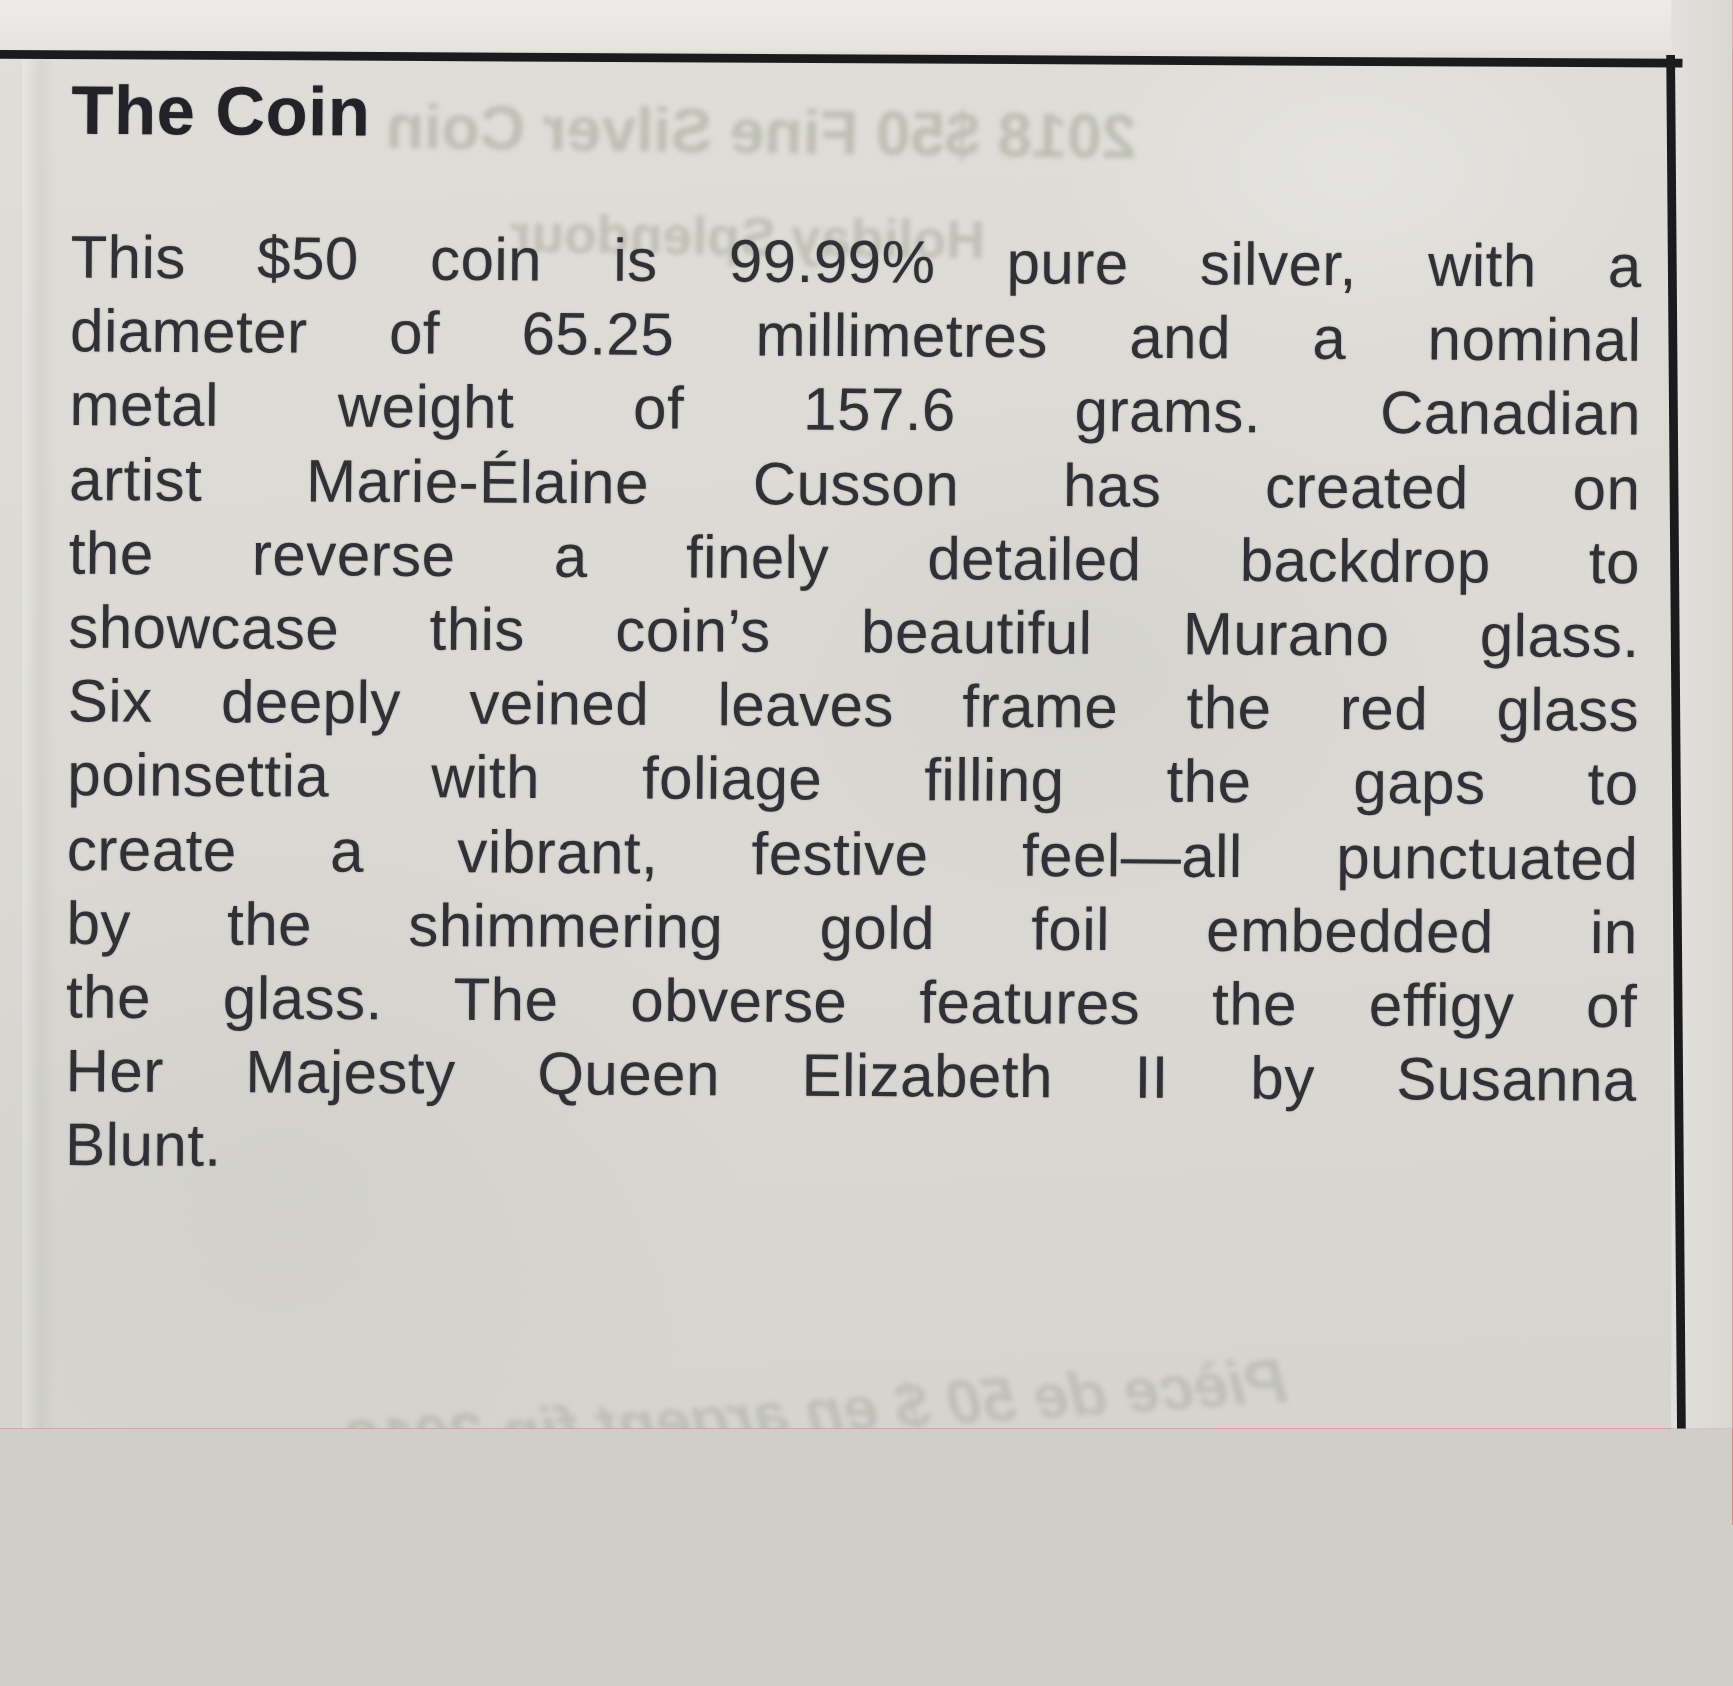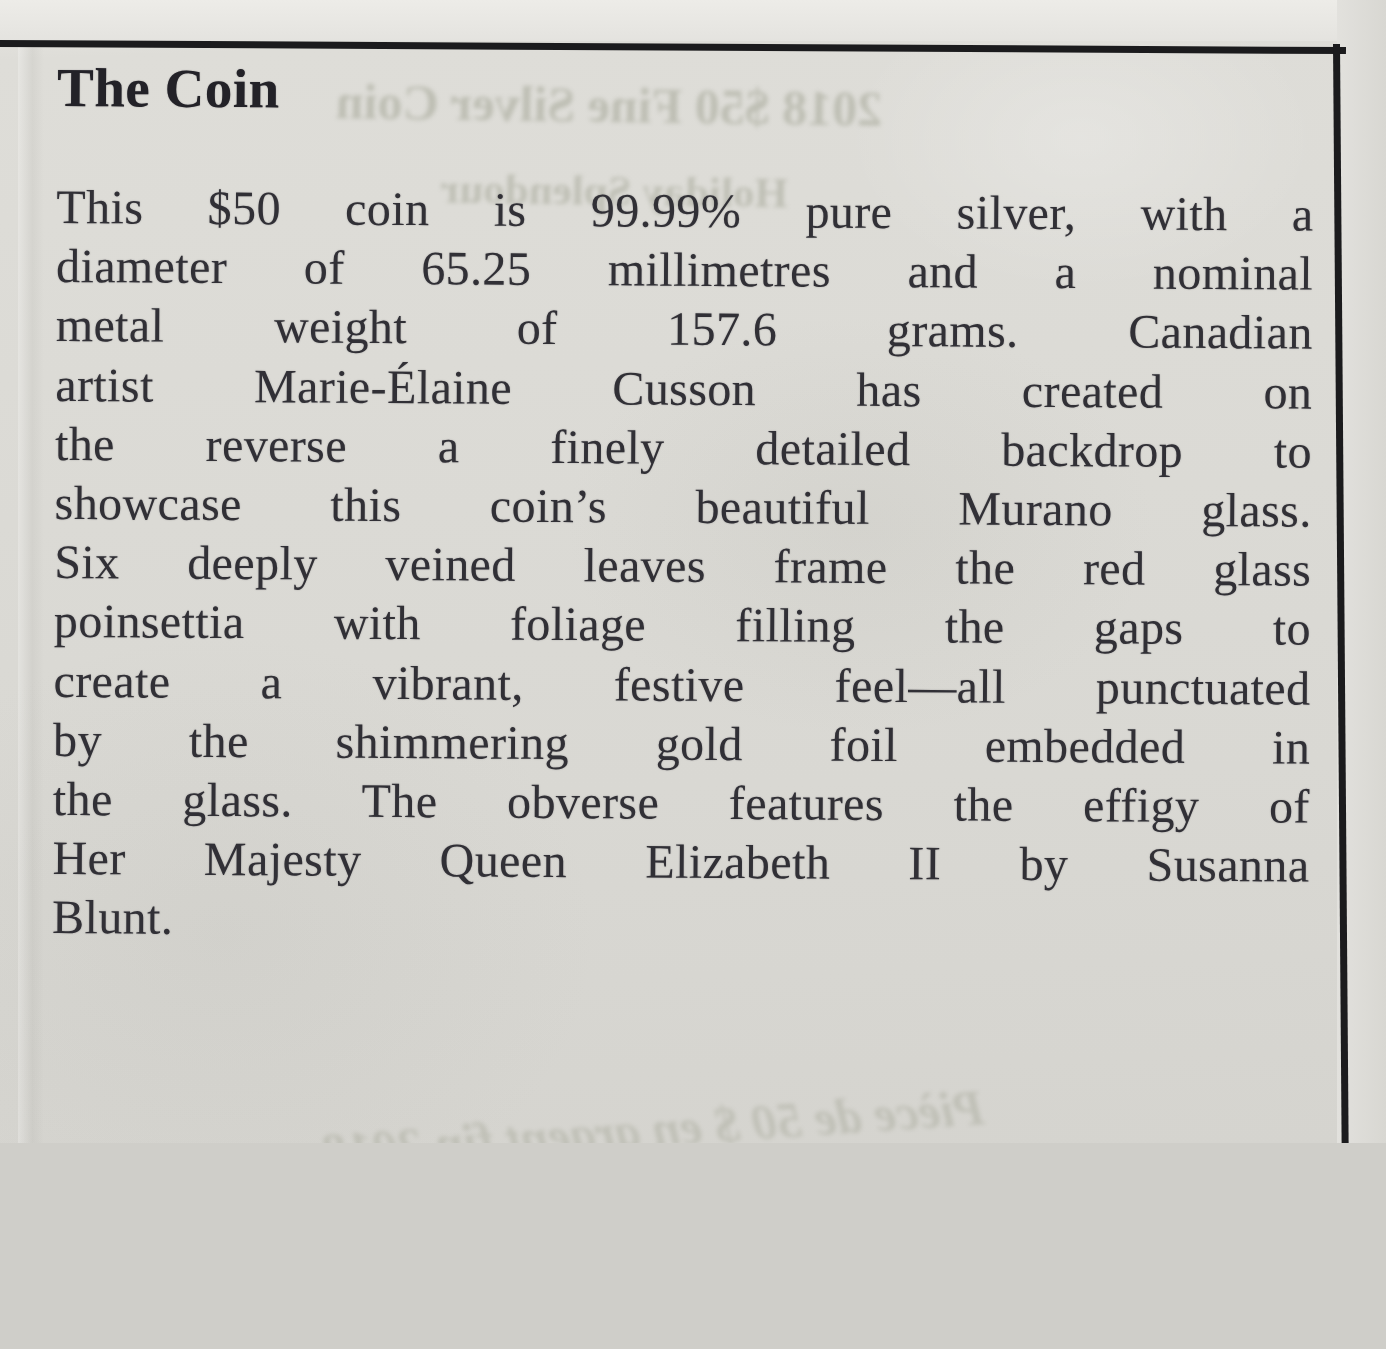--- a/index.html
+++ b/index.html
@@ -1,20 +1,20 @@
 <!DOCTYPE html>
 <html><head>
 <meta charset="utf-8">
 <style>
   html,body{margin:0;padding:0;background:#cfcec9;}
   .stage{
     position:relative;
     width:1386px;height:1143px;
     overflow:hidden;
-    font-family:Liberation Serif, serif;
+    font-family:Liberation Sans, sans-serif;
     background:#ef4444;
   }
   
   .paper{
     position:absolute;inset:0;
     background:
       radial-gradient(ellipse 420px 300px at 62% 46%, rgba(178,178,170,0.16), transparent 70%),
       radial-gradient(ellipse 520px 420px at 16% 82%, rgba(168,168,162,0.12), transparent 72%),
       radial-gradient(ellipse 340px 220px at 78% 12%, rgba(255,255,255,0.22), transparent 70%),
       linear-gradient(178deg,#e9e8e4 0%,#deddd8 5%,#dcdbd6 32%,#d9d8d3 68%,#d5d4cf 100%);

